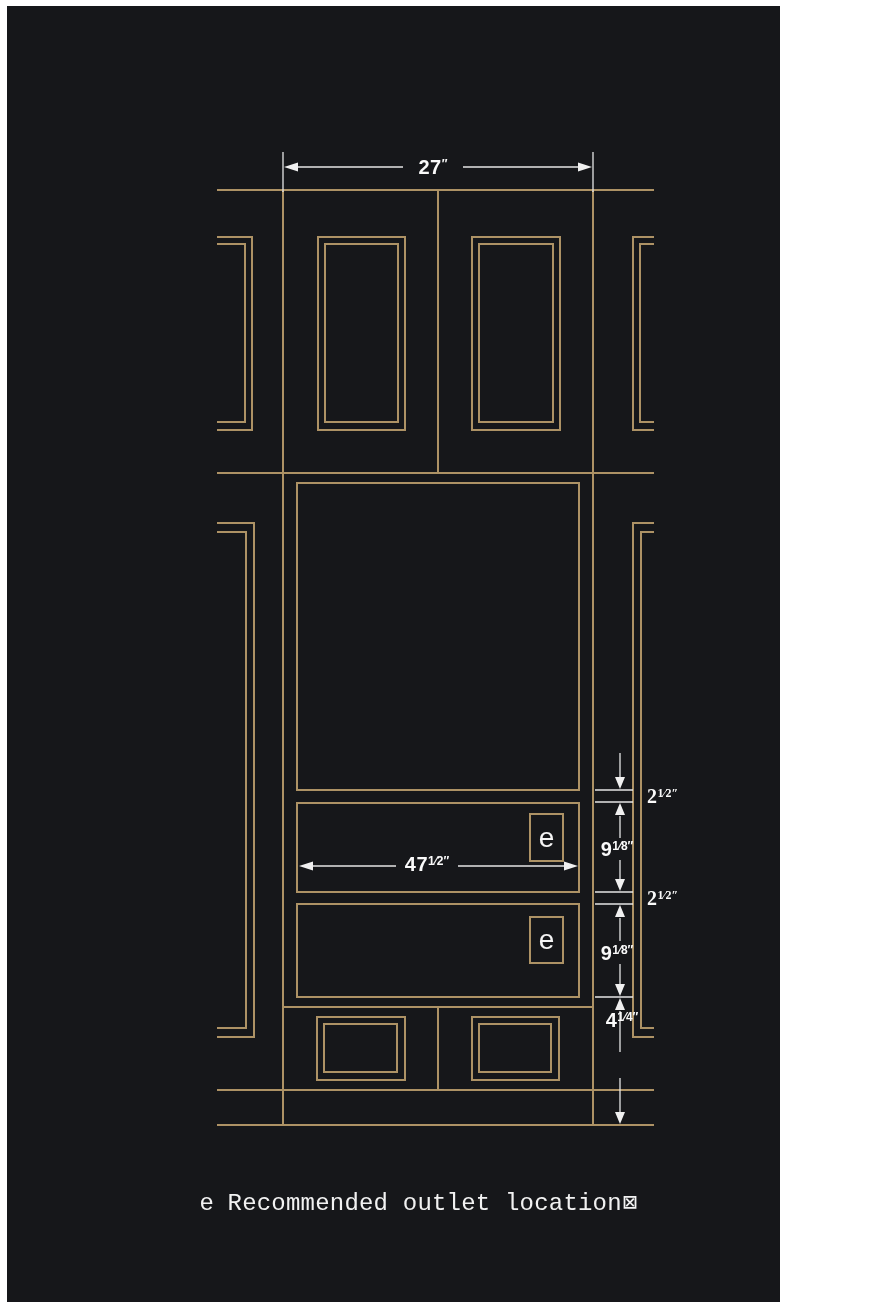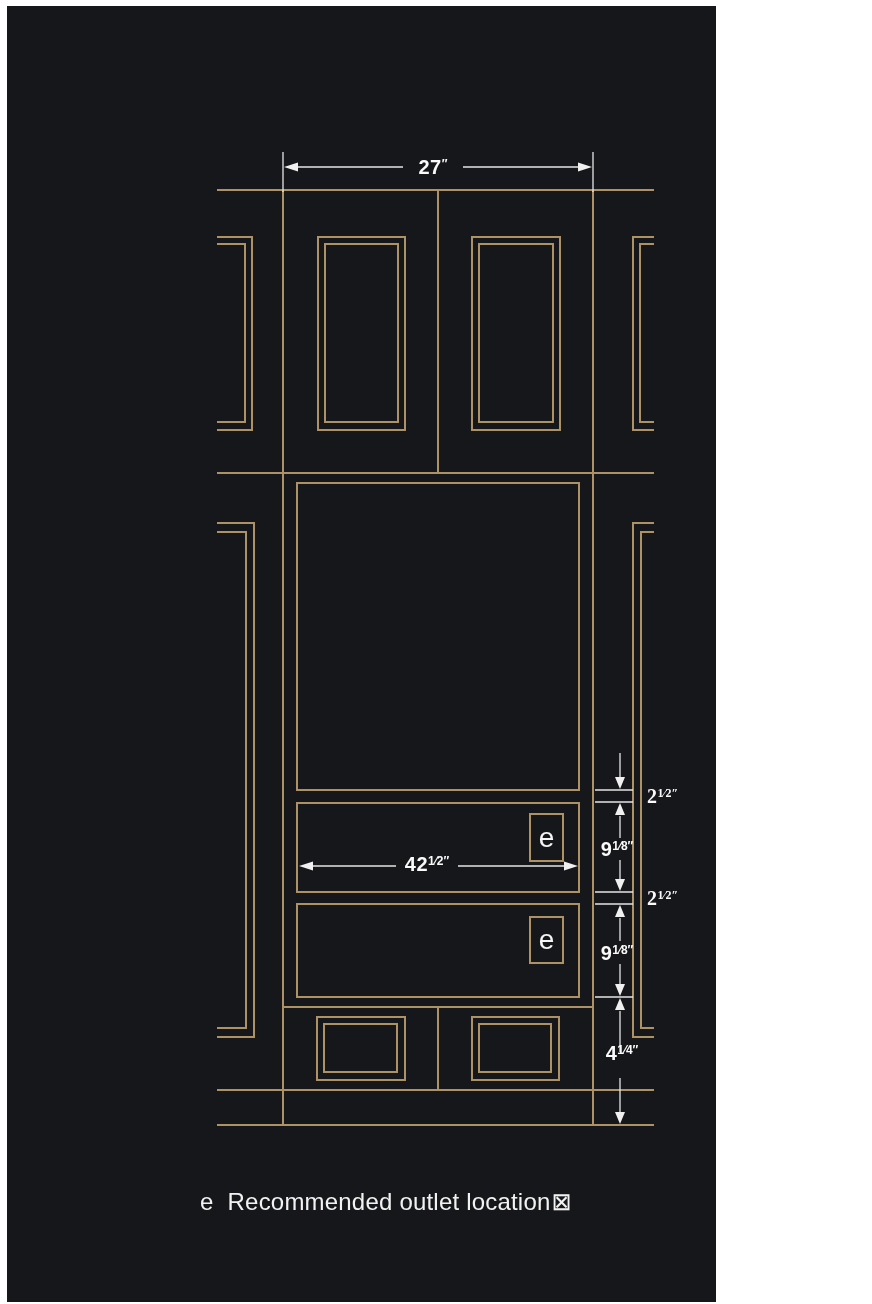--- a/index.html
+++ b/index.html
@@ -1,17 +1,17 @@
 <!DOCTYPE html>
 <html><head>
 <meta charset="utf-8">
 <style>
   html,body { margin:0; padding:0; background:#ffffff; }
   .page {
-    position:relative; width:716px; height:1304px; background:#ffffff;
+    position:relative; width:780px; height:1304px; background:#ffffff;
     overflow:hidden;
     font-family:"Liberation Sans","DejaVu Sans",sans-serif;
   }
   .canvas {
     position:absolute; left:7px; top:6px; width:865px; height:1296px;
     background:#16171a;
   }
   svg.blueprint { position:absolute; left:0; top:0; }
 
   .dim-label {
@@ -128,47 +128,47 @@
       <polygon points="620,998 615,1010 625,1010"></polygon>
       <polygon points="620,1124 615,1112 625,1112"></polygon>
     </g>
   </svg>
 
   <div class="dim-label centered" style="left:433px; top:167px;">
     <span>27</span><sup>″</sup>
   </div>
 
   <div class="dim-label centered" style="left:427px; top:864px;">
-    <span>42</span><sup>1⁄2″</sup>
+    <span>47</span><sup>1⁄2″</sup>
   </div>
 
   <div class="dim-label v-centered" style="left:647px; top:796px;">
     <span>2</span><sup>1⁄2″</sup>
   </div>
 
   <div class="dim-label centered" style="left:617px; top:849px;">
     <span>9</span><sup>1⁄8″</sup>
   </div>
 
   <div class="dim-label v-centered" style="left:647px; top:898px;">
     <span>2</span><sup>1⁄2″</sup>
   </div>
 
   <div class="dim-label centered" style="left:617px; top:953px;">
     <span>9</span><sup>1⁄8″</sup>
   </div>
 
-  <div class="dim-label centered" style="left:622px; top:1053px;">
+  <div class="dim-label centered" style="left:622px; top:1020px;">
     <span>4</span><sup>1⁄4″</sup>
   </div>
 
   <div class="outlet-letter" style="left:530px; top:814px; width:33px; height:47px;">e</div>
 
   <div class="outlet-letter" style="left:530px; top:917px; width:33px; height:46px;">e</div>
 
   <div class="legend">
     <span>e</span>
-    <span style="display:inline-flex; align-items:baseline;">
+    <span style="display:inline-flex; align-items:baseline;font-family:Liberation Mono, monospace;">
       <span>Recommended outlet location</span>
         <span class="missing-glyph">⊠</span>
     </span>
   </div>
 </div>
 
 </body></html>

